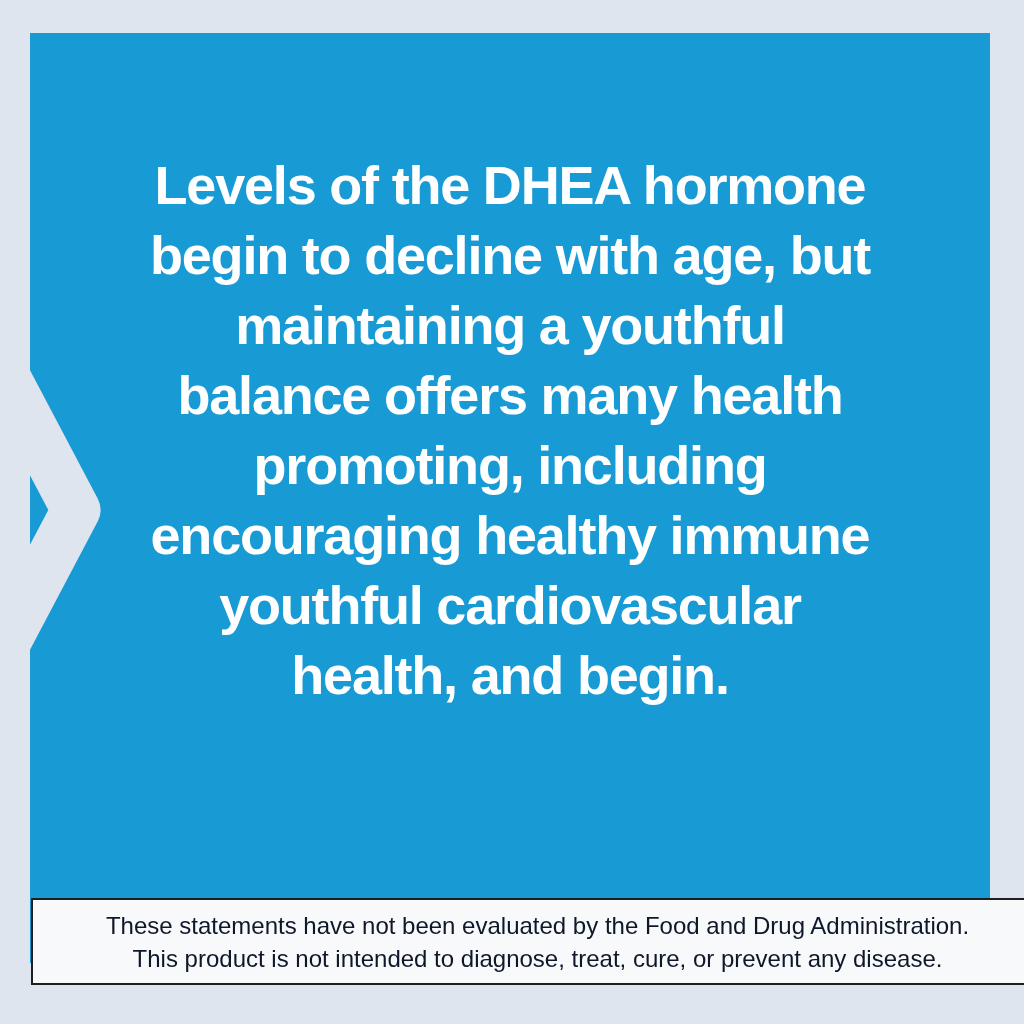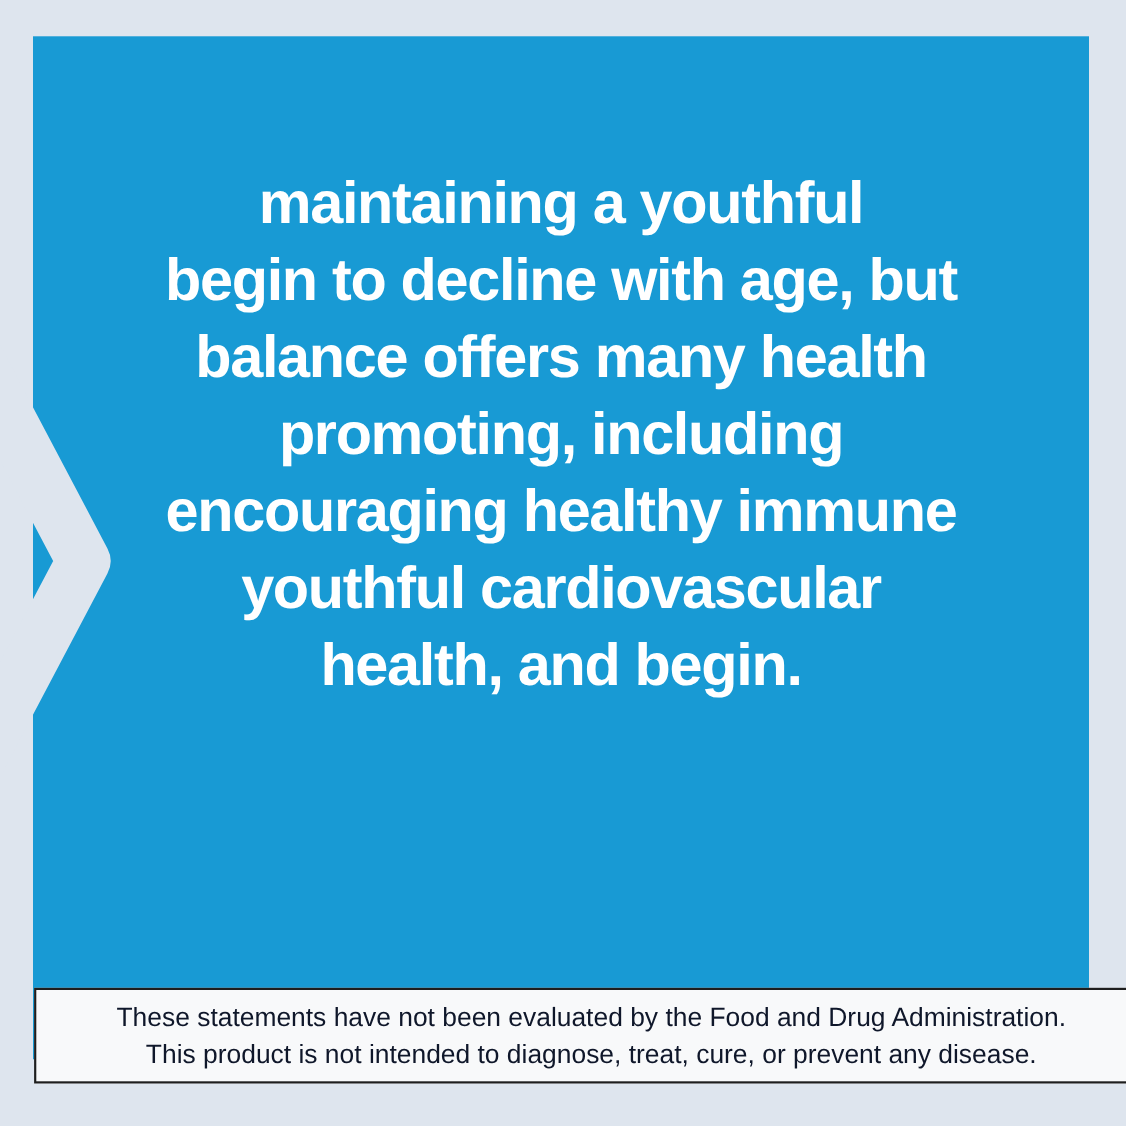--- a/index.html
+++ b/index.html
@@ -70,22 +70,23 @@
 
 <div class="canvas">
 
   <div class="panel"></div>
 
   <svg class="chevron-svg" viewBox="0 0 1024 1024" xmlns="http://www.w3.org/2000/svg">
     <polyline points="-20,328 76,510 -20,692" fill="none" stroke="#dee5ee" stroke-width="49" stroke-linejoin="round" stroke-linecap="round"></polyline>
   </svg>
 
   <div class="headline">
+    <div class="line">Levels of the DHEA hormone</div>
+    <div class="line">begin to decline with age, but</div>
     <div class="line">maintaining a youthful</div>
-    <div class="line">begin to decline with age, but</div>
     <div class="line">balance offers many health</div>
     <div class="line">promoting, including</div>
     <div class="line">encouraging healthy immune</div>
     <div class="line">youthful cardiovascular</div>
     <div class="line">health, and begin.</div>
   </div>
 
   <div class="disclaimer">
     <div class="line">These statements have not been evaluated by the Food and Drug Administration.</div>
     <div class="line">This product is not intended to diagnose, treat, cure, or prevent any disease.</div>

